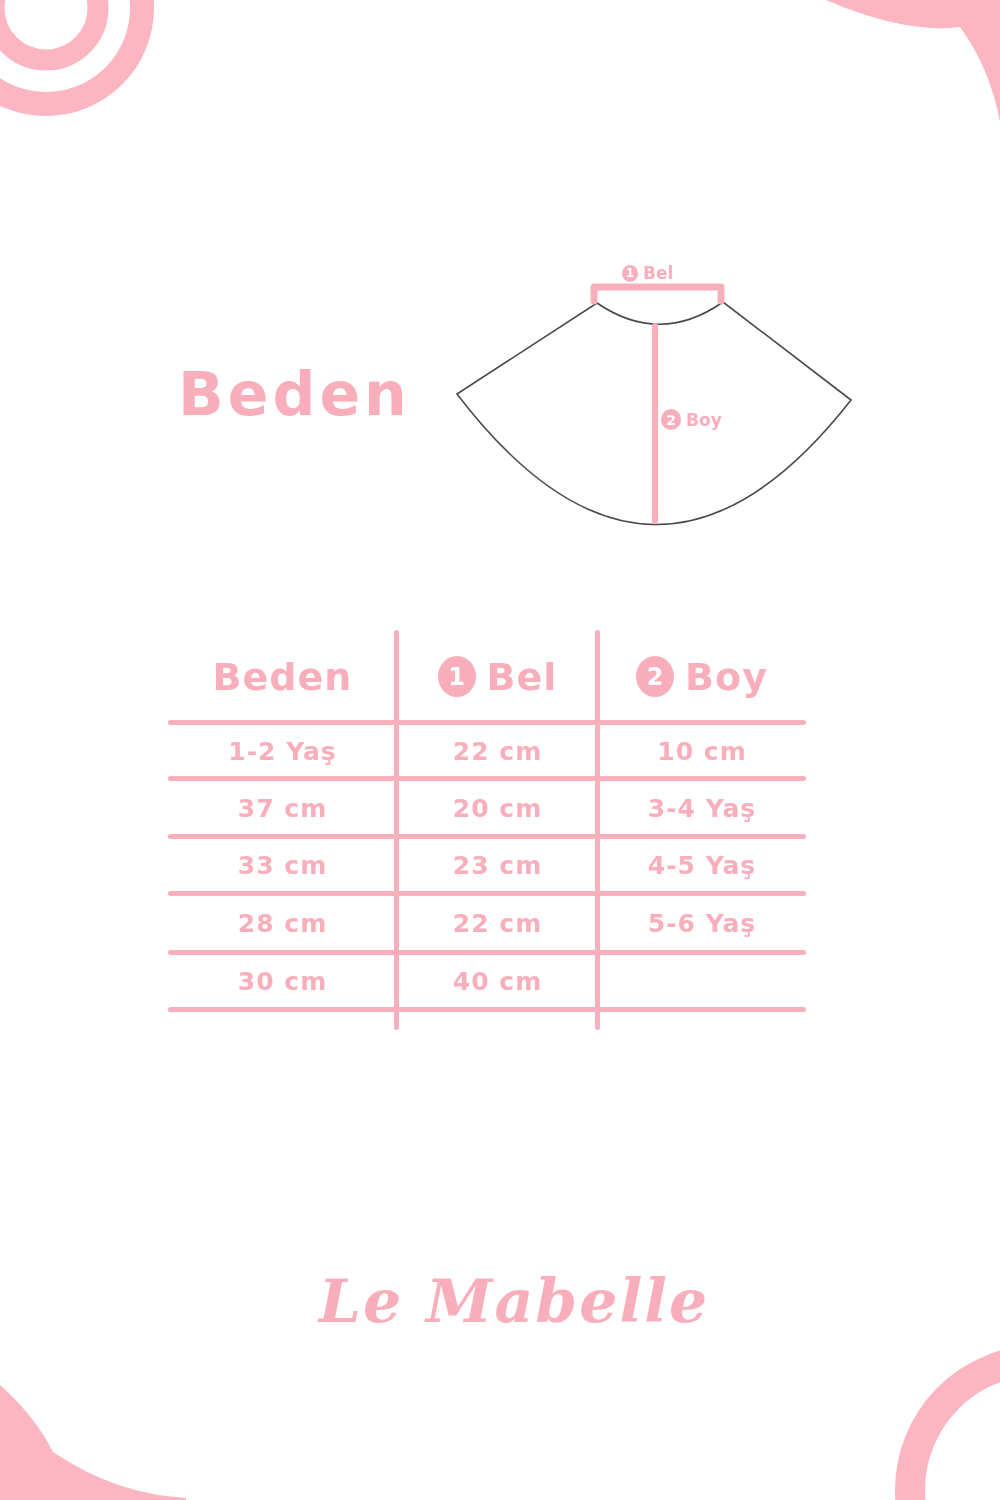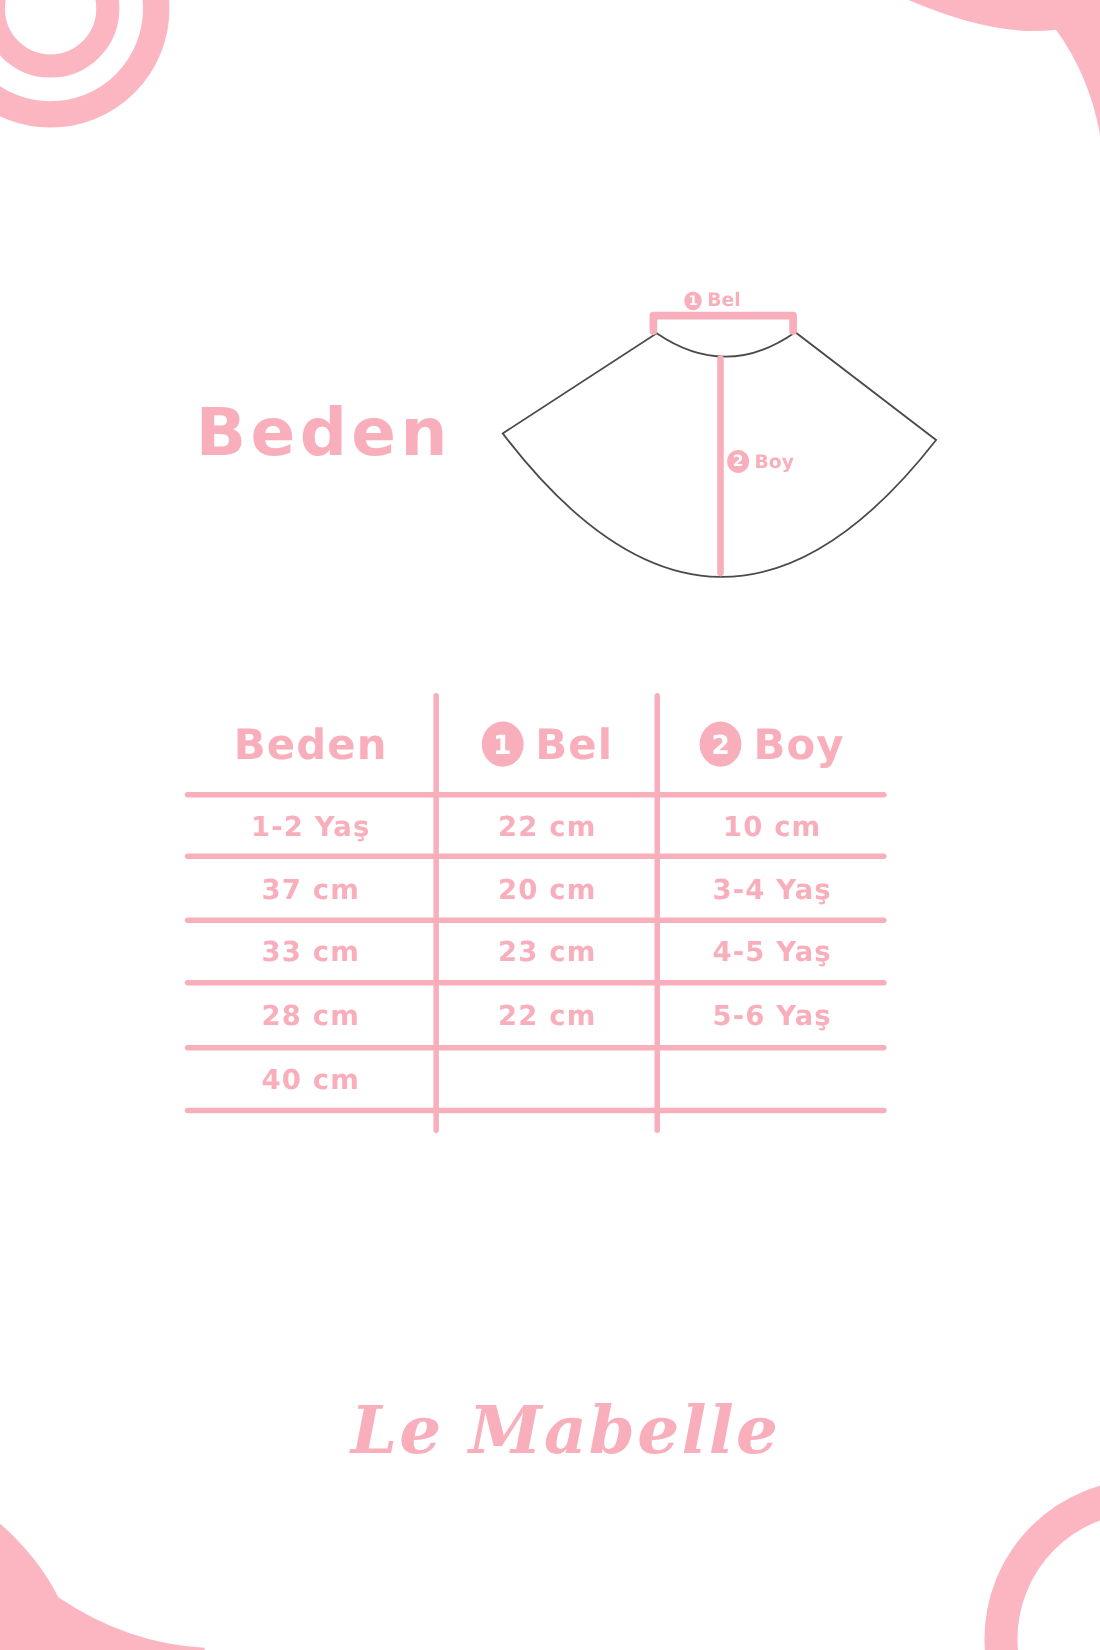--- a/index.html
+++ b/index.html
@@ -132,18 +132,19 @@
 
     <div class="cell">3-4 Yaş</div>
     <div class="cell">33 cm</div>
     <div class="cell">23 cm</div>
 
     <div class="cell">4-5 Yaş</div>
     <div class="cell">28 cm</div>
     <div class="cell">22 cm</div>
 
     <div class="cell">5-6 Yaş</div>
+    <div class="cell">30 cm</div>
     <div class="cell">40 cm</div>
   </div>
 
   <div class="brand-logo">Le Mabelle</div>
 
 </div>
 
 </body></html>

